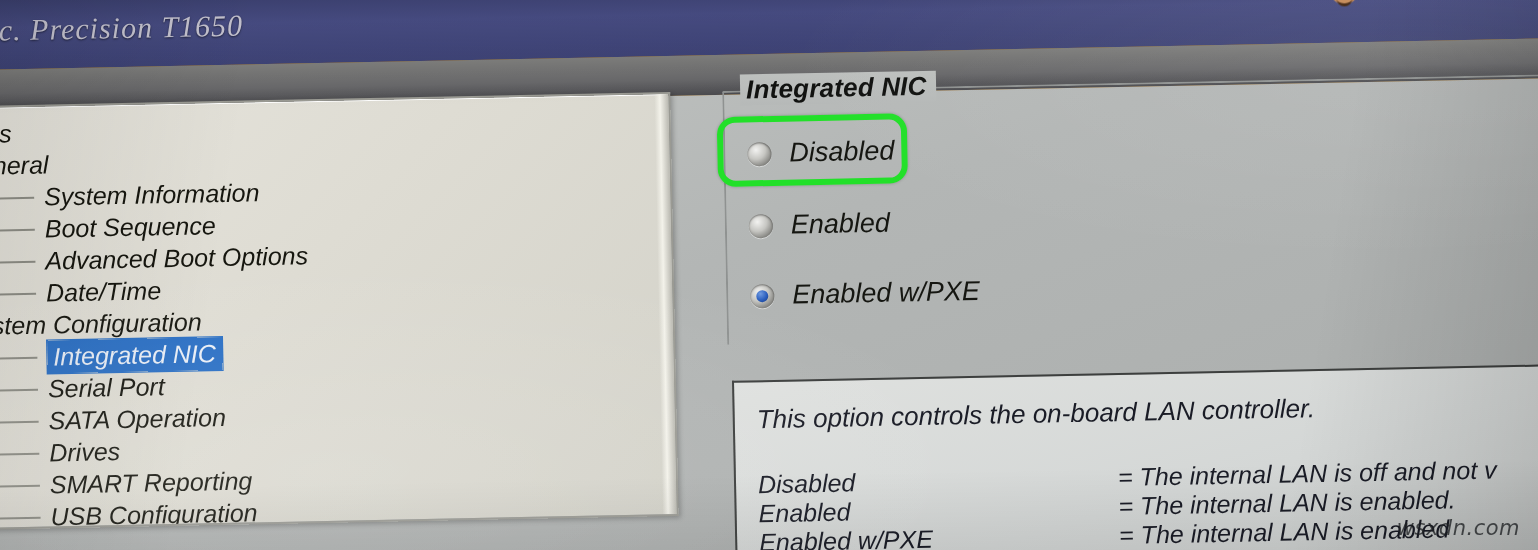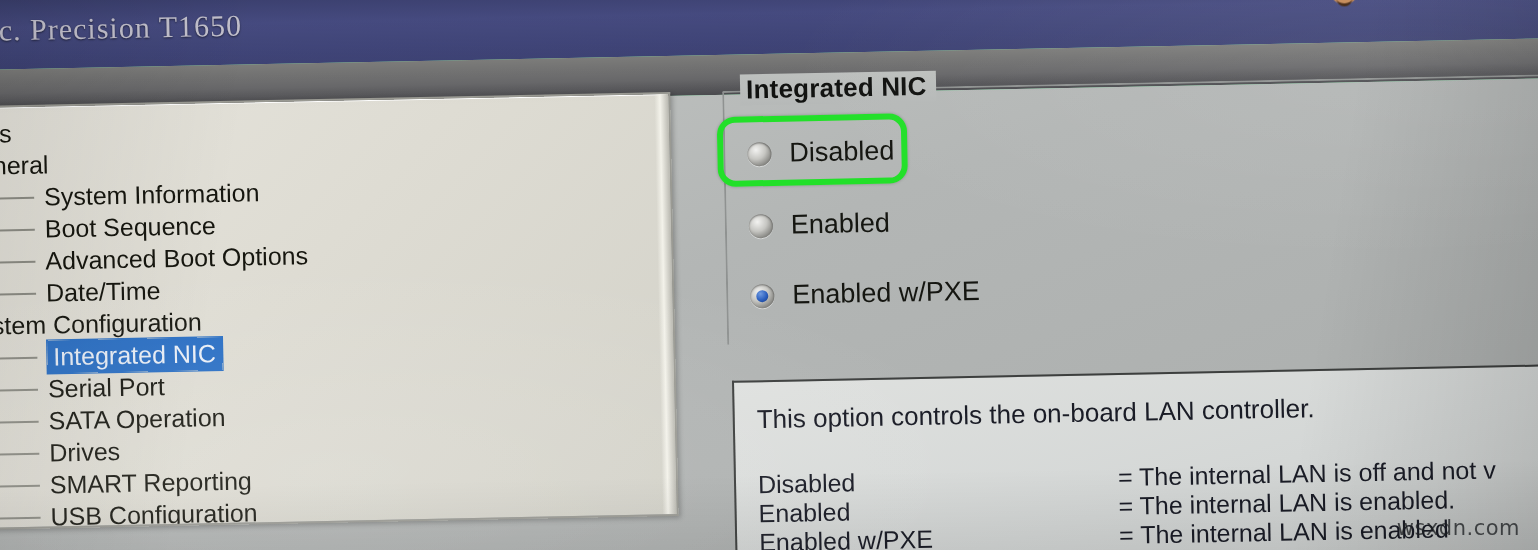--- a/index.html
+++ b/index.html
@@ -6,21 +6,22 @@
     margin: 0;
     padding: 0;
     background: #000;
   }
   #screen {
     position: relative;
     width: 1538px;
     height: 550px;
     overflow: hidden;
     font-family: "Liberation Sans", sans-serif;
-    background: #86efac;
+    background: #a16207;
+    font-style: italic;
   }
 
   
   #tilt {
     position: absolute;
     left: -40px;
     top: -38px;
     width: 1620px;
     height: 640px;
     transform: rotate(-1.15deg);

